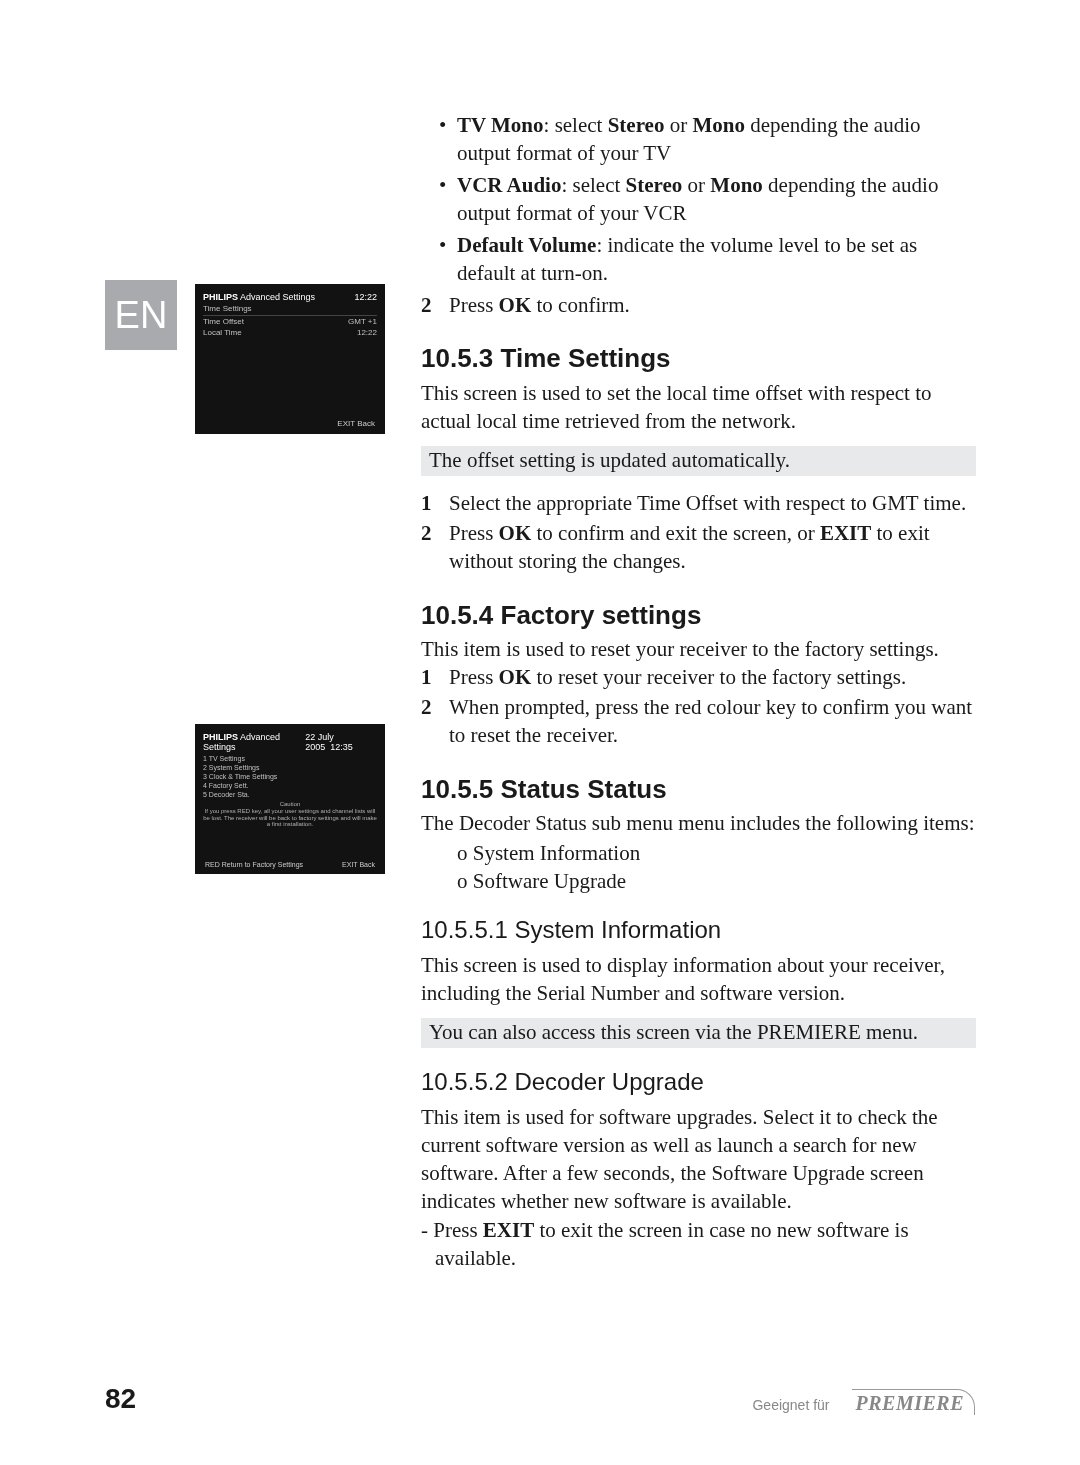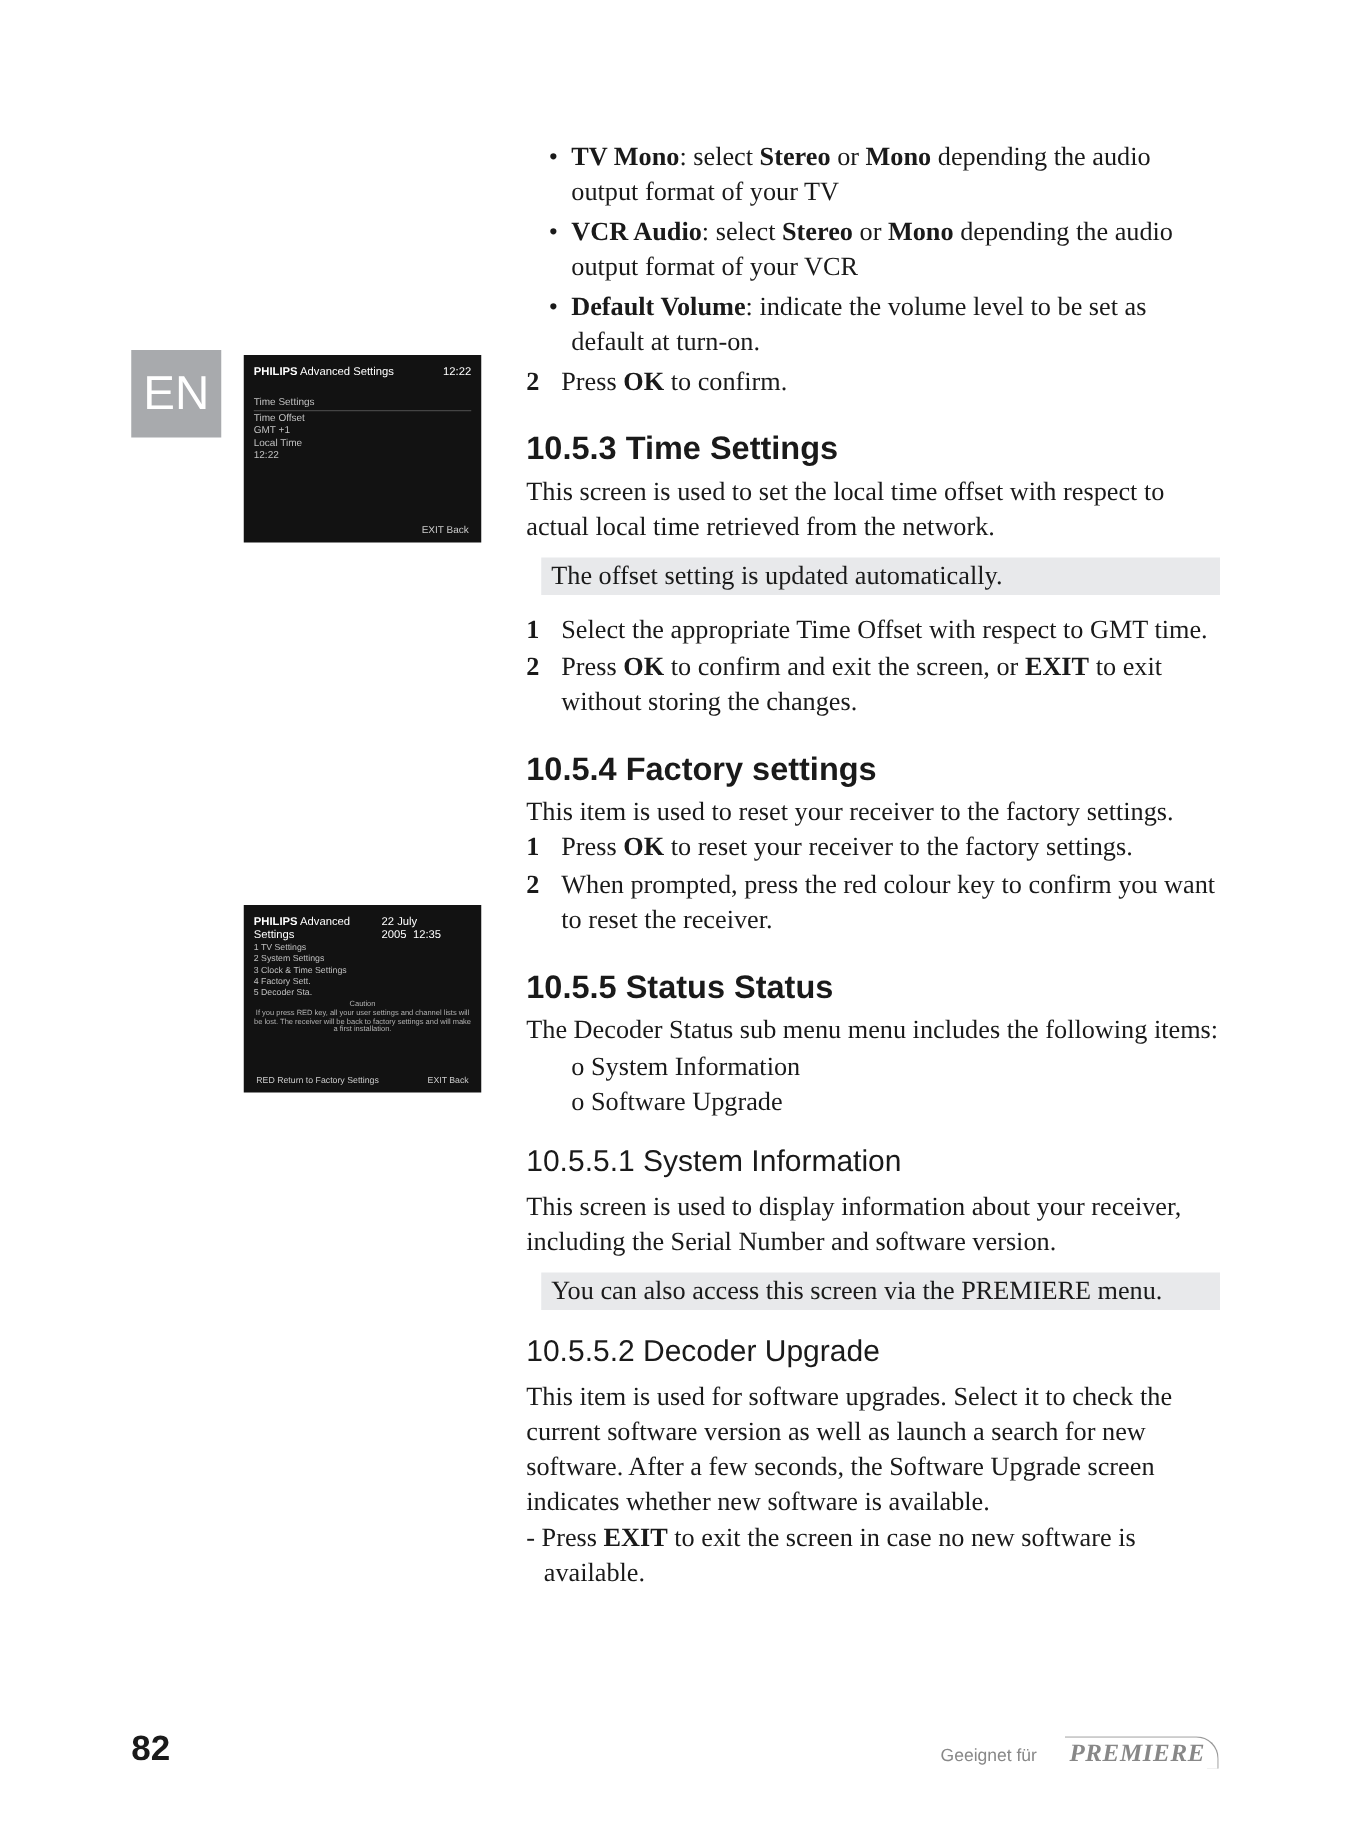--- a/index.html
+++ b/index.html
@@ -31,22 +31,22 @@
     background: #121212;
     color: #d0d0d0;
     font-family: Arial, sans-serif;
     font-size: 9px;
     padding: 8px;
   }
   .sc1 { left: 195px; top: 284px; width: 190px; height: 150px; }
   .sc2 { left: 195px; top: 724px; width: 190px; height: 150px; }
   .sc-head { display:flex; justify-content:space-between; font-size:9px; color:#fff; }
   .sc-title { color:#fff; font-weight:bold; }
-  .sc-sub { font-size:8px; color:#c0c0c0; margin-top:15px; border-bottom:1px solid #444; padding-bottom:2px;}
-  .sc-row { display:flex; justify-content:space-between; font-size:8px; color:#c0c0c0; padding:1px 0;flex-direction:column;}
+  .sc-sub { font-size:8px; color:#c0c0c0; margin-top:2px; border-bottom:1px solid #444; padding-bottom:2px;}
+  .sc-row { display:flex; justify-content:space-between; font-size:8px; color:#c0c0c0; padding:1px 0;}
   .sc-foot { position:absolute; bottom:6px; right:10px; font-size:8px; color:#ccc;}
   .sc-list { font-size:7px; color:#c0c0c0; line-height:1.3; margin-top:2px;}
   .sc-caution { font-size:6px; color:#b0b0b0; text-align:center; margin-top:2px; line-height:1.1;}
   .sc-foot2 { position:absolute; bottom:6px; left:10px; right:10px; display:flex; justify-content:space-between; font-size:7px; color:#ccc;}
 
   .content {
     position: absolute;
     left: 421px;
     top: 112px;
     width: 555px;
@@ -54,21 +54,21 @@
     line-height: 1.33;
   }
   .bullet-list { list-style: none; margin-left: 18px; }
   .bullet-list li { position: relative; padding-left: 18px; margin-bottom: 4px; }
   .bullet-list li::before { content: "•"; position: absolute; left: 0; top: 0; }
   .num-list { list-style: none; }
   .num-list li { position: relative; padding-left: 28px; margin-bottom: 2px; }
   .num-list li .num { position: absolute; left: 0; top: 0; font-weight: bold; }
   .h3 { font-family: Arial, Helvetica, sans-serif; font-weight: bold; font-size: 26px; margin-top: 22px; margin-bottom: 4px; }
   .h4 { font-family: Arial, Helvetica, sans-serif; font-weight: normal; font-size: 24px; margin-top: 18px; margin-bottom: 6px; }
-  .note { background: #e8e9eb; padding: 1px 8px; margin: 10px 0 14px 12px; }
+  .note { background: #e8e9eb; padding: 1px 8px; margin: 10px 0 14px 0; }
   .b { font-weight: bold; }
   .sub-items { margin-left: 36px; margin-top: 2px; }
   .footer {
     position: absolute;
     left: 105px;
     right: 105px;
     bottom: 50px;
     display: flex;
     justify-content: space-between;
     align-items: flex-end;

